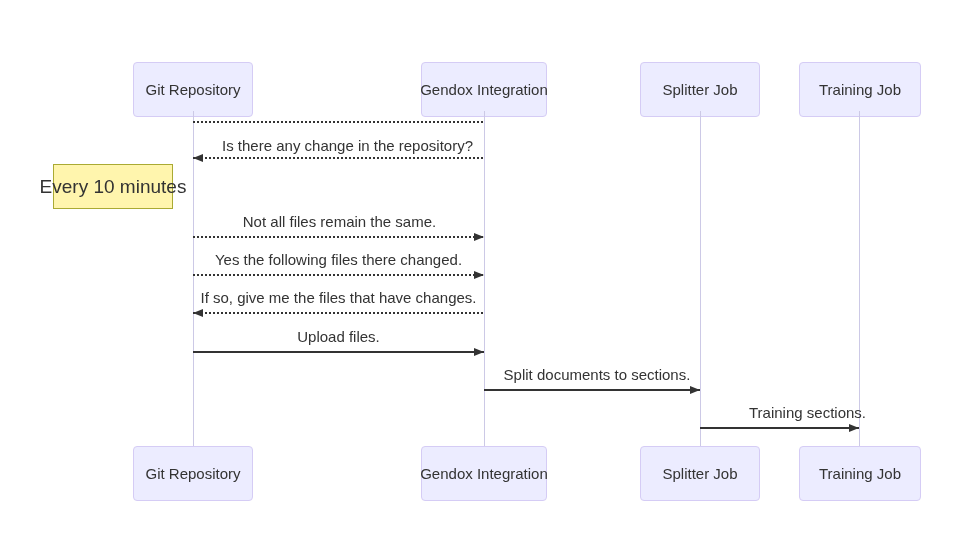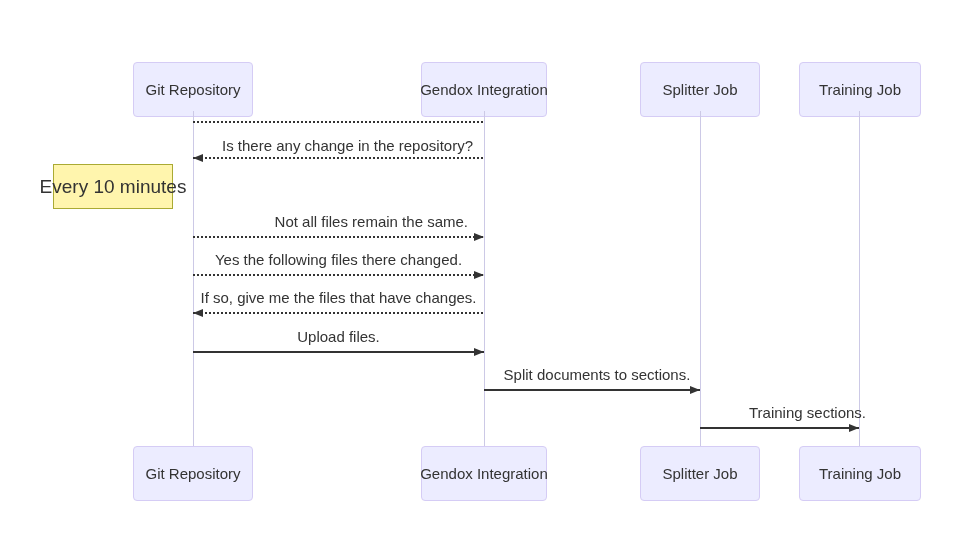--- a/index.html
+++ b/index.html
@@ -104,21 +104,21 @@
   <div class="lifeline" style="left:858.5px;"></div>
 
   <div class="line dotted" style="left:193px; top:121px; width:291px;"></div>
 
   <div class="msg-text" style="left:193px; top:136px; width:291px;margin-left:9px;">Is there any change in the repository?</div>
   <div class="line dotted" style="left:193px; top:157px; width:291px;"></div>
   <div class="ah left" style="left:193px; top:154px;"></div>
 
   <div class="note">Every 10 minutes</div>
 
-  <div class="msg-text" style="left:177px; top:212px; width:291px;text-align:right;">Not all files remain the same.</div>
+  <div class="msg-text" style="left:194px; top:212px; width:291px;">Not all files remain the same.</div>
   <div class="line dotted" style="left:193px; top:236px; width:291px;"></div>
   <div class="ah right" style="left:474px; top:233px;"></div>
 
   <div class="msg-text" style="left:193px; top:250px; width:291px;">Yes the following files there changed.</div>
   <div class="line dotted" style="left:193px; top:274px; width:291px;"></div>
   <div class="ah right" style="left:474px; top:271px;"></div>
 
   <div class="msg-text" style="left:193px; top:288px; width:291px;">If so, give me the files that have changes.</div>
   <div class="line dotted" style="left:193px; top:312px; width:291px;"></div>
   <div class="ah left" style="left:193px; top:309px;"></div>

